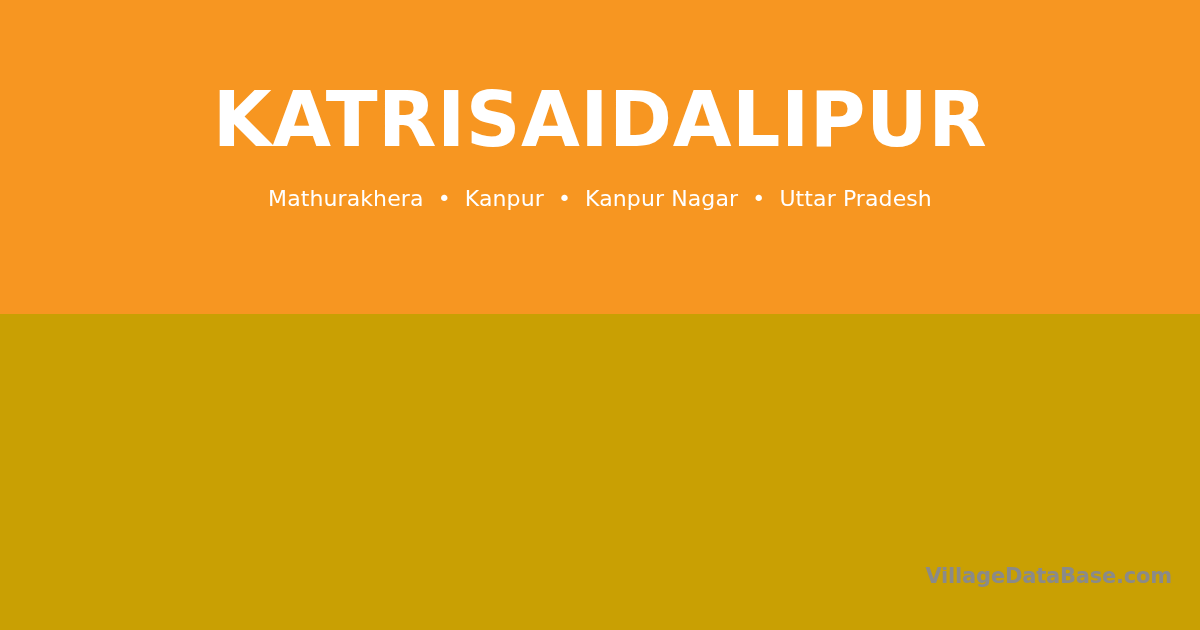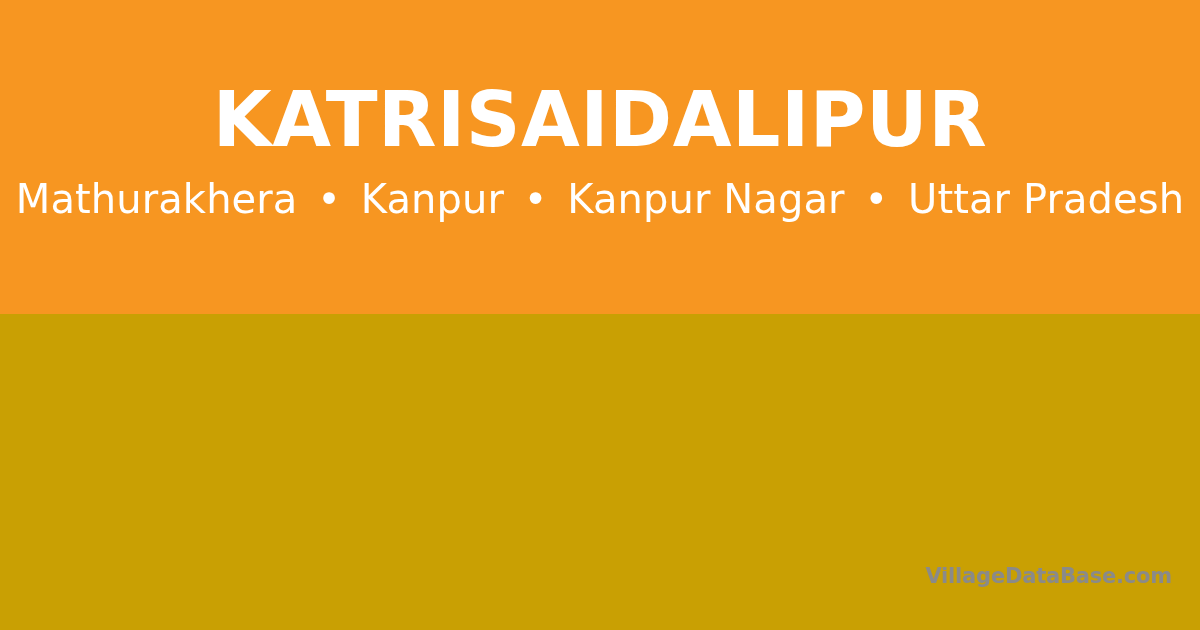--- a/index.html
+++ b/index.html
@@ -47,21 +47,21 @@
     white-space: nowrap;
   }
 
   #place-breadcrumb {
     position: absolute;
     top: 180px;
     left: 0;
     width: 1200px;
     text-align: center;
     color: #FFFFFF;
-    font-size: 40px;
+    font-size: 22px;
     line-height: 38px;
     font-weight: 400;
     letter-spacing: 0.1px;
     white-space: nowrap;
   }
 
   #place-breadcrumb .sep {
     display: inline-block;
     padding: 0 7px;
     color: #FFFFFF;

